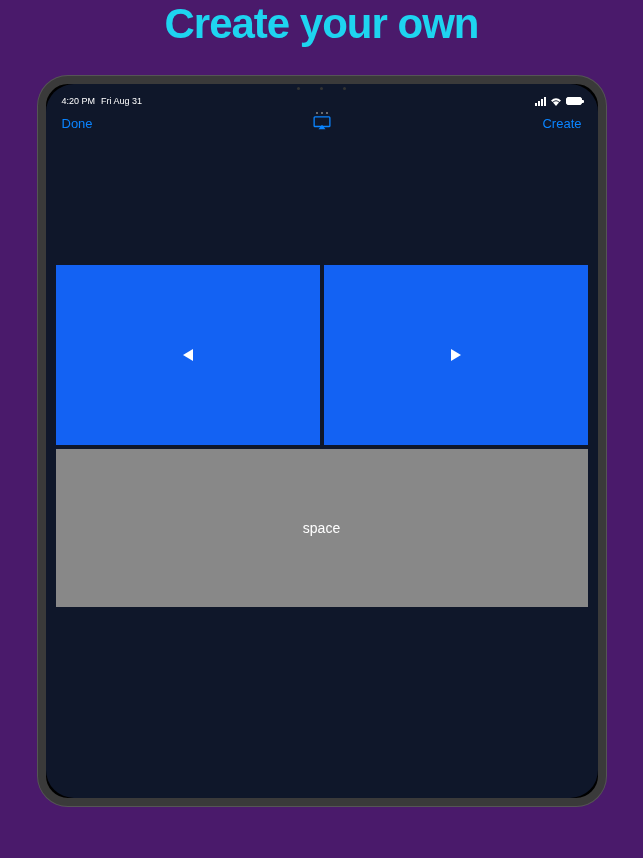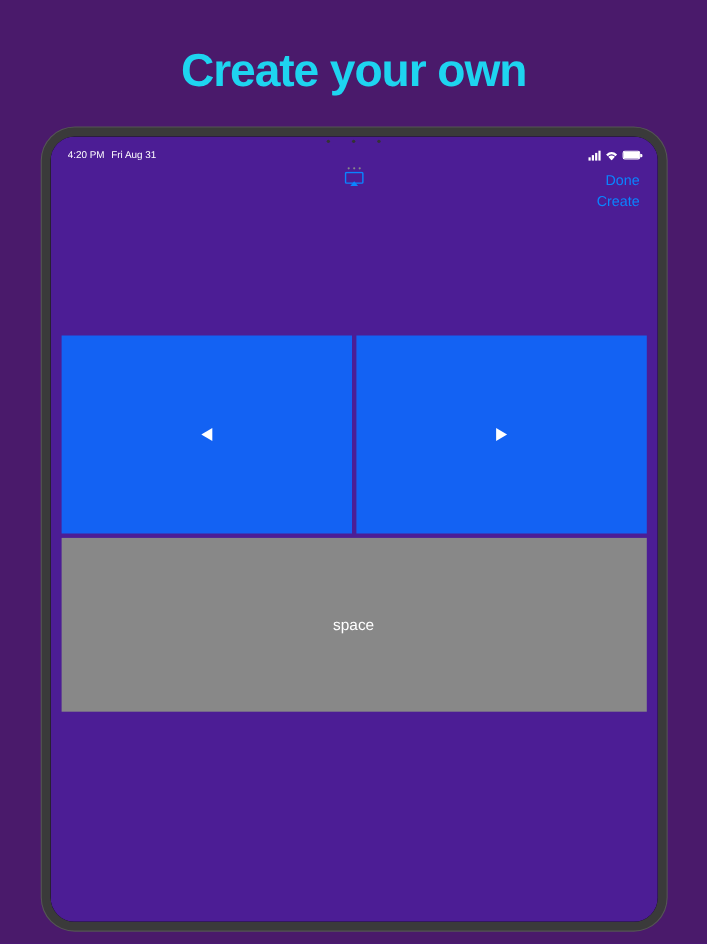--- a/index.html
+++ b/index.html
@@ -17,41 +17,41 @@
       flex-direction: column;
       align-items: center;
       overflow: hidden;
     }
     
     .headline {
       color: #1ed4f0;
       font-size: 42px;
       font-weight: 700;
       letter-spacing: -1px;
-      margin-top: 40px;
       margin-bottom: 28px;
     }
     
     .tablet-frame {
       width: 568px;
       height: 730px;
       background: #000;
       border-radius: 30px;
       border: 8px solid #3a3a3a;
       position: relative;
       overflow: hidden;
       box-shadow: 0 0 0 1px #555;
     }
     
     .screen {
       width: 100%;
       height: 100%;
-      background: #4c1d95;
-      display: flex;
-      flex-direction: column;
+      background: #0f172a;
+      display: flex;
+      flex-direction: column;
+      border-radius: 28px;
     }
     
     .notch-area {
       height: 8px;
       display: flex;
       justify-content: center;
       align-items: center;
       gap: 20px;
     }
     
@@ -131,24 +131,23 @@
       width: 2px;
       height: 2px;
       background: #888;
       border-radius: 50%;
     }
     
     .nav-bar {
       height: 34px;
       display: flex;
       justify-content: space-between;
-      align-items: flex-end;
+      align-items: flex-start;
       padding: 0 16px;
       position: relative;
-      flex-direction: column;
     }
     
     .nav-btn {
       color: #0a84ff;
       font-size: 13px;
       font-weight: 400;
     }
     
     .airplay-icon {
       position: absolute;

